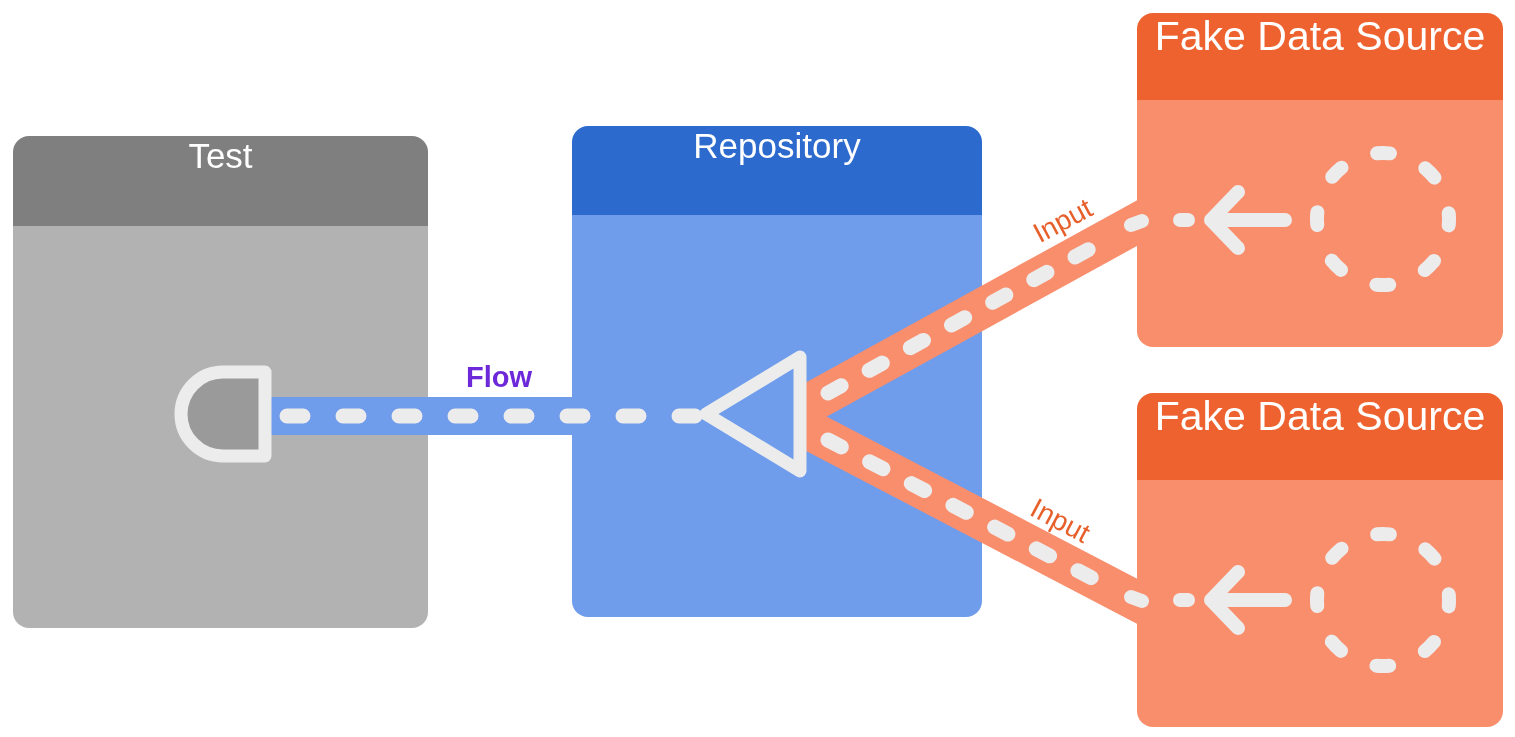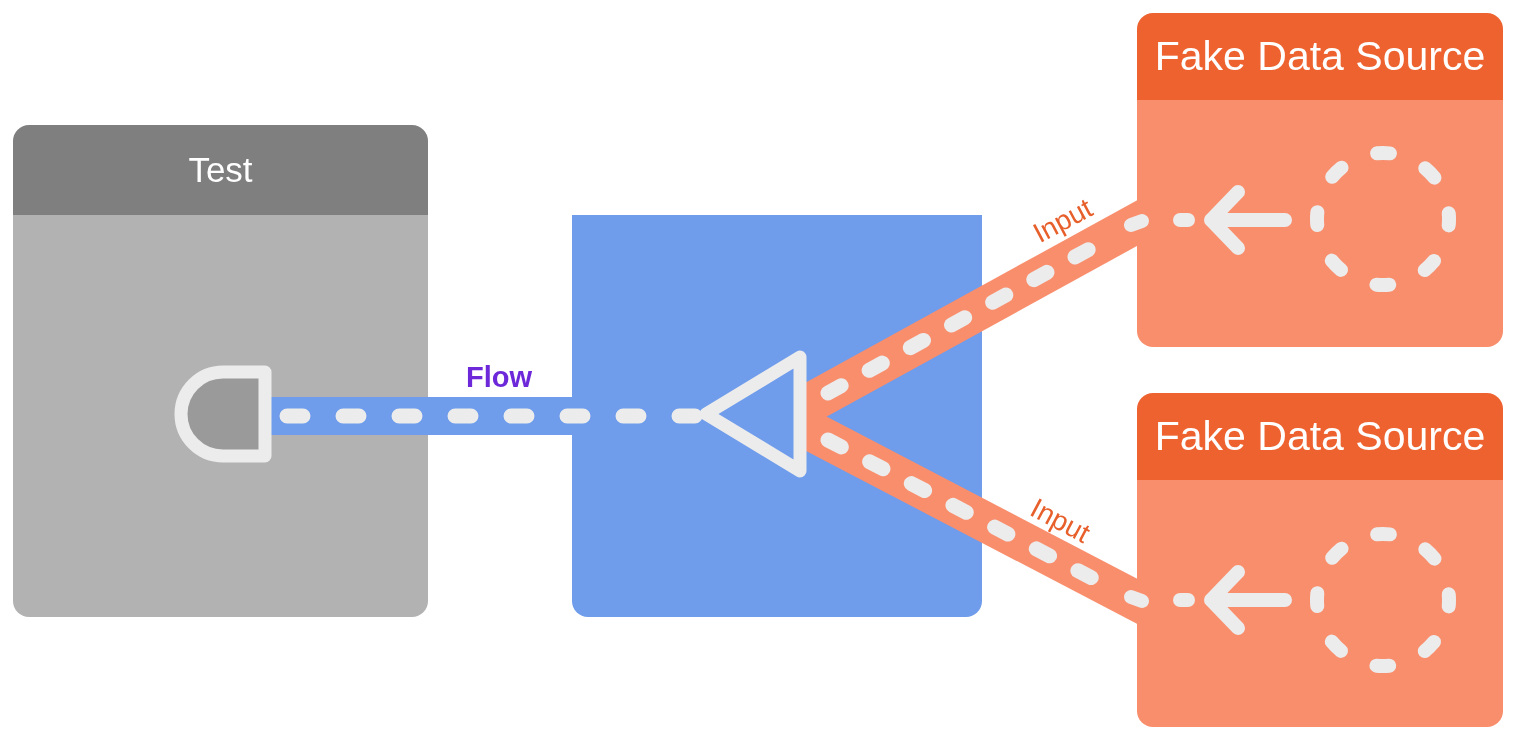--- a/index.html
+++ b/index.html
@@ -8,21 +8,21 @@
     width: 1515px;
     height: 737px;
     background: #ffffff;
     overflow: hidden;
     font-family: "Liberation Sans", "DejaVu Sans", sans-serif;
   }
   .node { position: absolute; }
   .node-header {
     position: absolute; left: 0; right: 0; top: 0;
     border-radius: 16px 16px 0 0;
-    display: flex; align-items: center; justify-content: center;
+    display: flex; align-items: flex-start; justify-content: center;
     color: #ffffff;
   }
   .node-body {
     position: absolute; left: 0; right: 0; bottom: 0;
     border-radius: 0 0 16px 16px;
   }
   .hdr-gray   { background: #7f7f7f; }
   .bd-gray    { background: #b2b2b2; }
   .hdr-blue   { background: #2c6ace; }
   .bd-blue    { background: #6f9ceb; }
@@ -53,28 +53,31 @@
     left: 1060px; top: 521px;
     transform: translate(-50%, -50%) rotate(28deg);
     font-size: 28px; color: #e75f2b;
   }
 </style>
 </head>
 <body>
 
 <div class="canvas">
 
-  <div class="node" style="left:13px; top:125px; width:415px; height:492px;">
+  <div class="node" style="left:13px; top:136px; width:415px; height:492px;">
     <div class="node-header hdr-gray title-md" style="height:90px;">
       <span>Test</span>
     </div>
     <div class="node-body bd-gray" style="top:90px;"></div>
   </div>
 
   <div class="node" style="left:572px; top:126px; width:410px; height:491px;">
+    <div class="node-header hdr-blue title-md" style="height:89px;">
+      <span>Repository</span>
+    </div>
     <div class="node-body bd-blue" style="top:89px;"></div>
   </div>
 
   <div class="node" style="left:1137px; top:13px; width:366px; height:334px;">
     <div class="node-header hdr-orange title-lg" style="height:87px;">
       <span>Fake Data Source</span>
     </div>
     <div class="node-body bd-orange" style="top:87px;"></div>
   </div>
 

